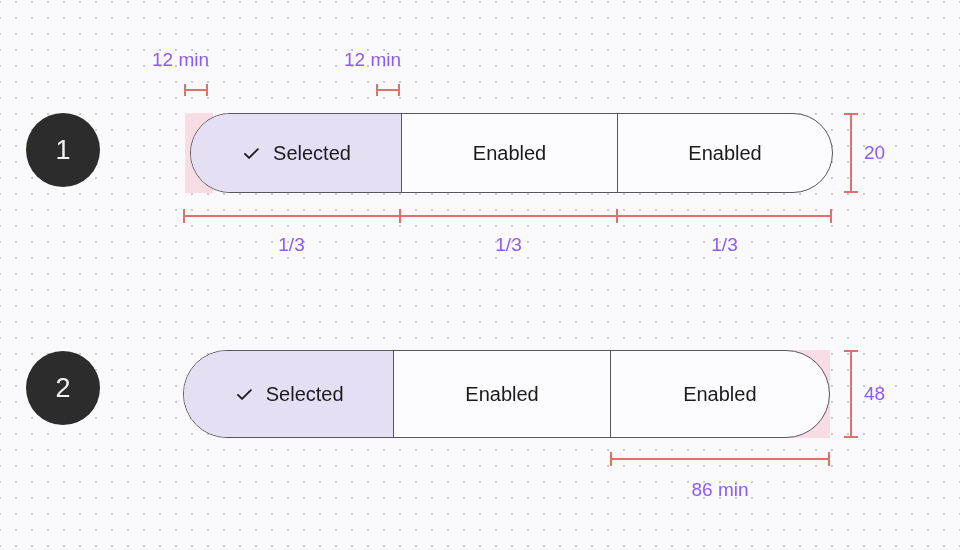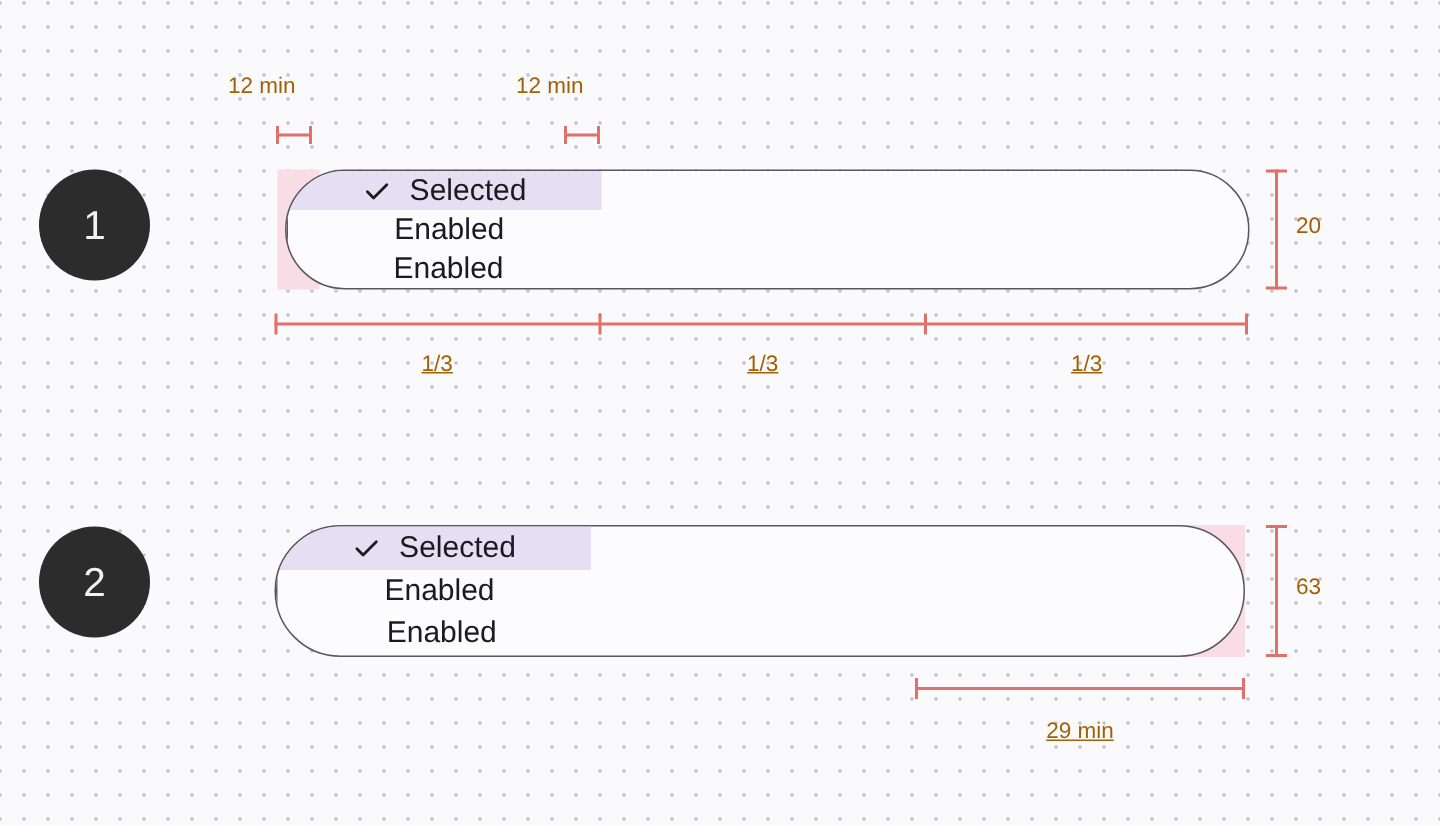--- a/index.html
+++ b/index.html
@@ -39,21 +39,20 @@
   }
 
   
   .seg-group {
     position: absolute;
     display: flex;
     box-sizing: border-box;
     border: 1.6px solid #5A5560;
     background: #FCFBFD;
     overflow: hidden;
-    flex-direction: column;
   }
   .seg {
     box-sizing: border-box;
     display: flex;
     align-items: center;
     justify-content: center;
     gap: 11px;
     font-size: 20px;
     color: #1B1B1F;
     height: 100%;
@@ -123,26 +122,26 @@
   .ruler-tick {
     position: absolute;
     top: -6px;
     width: 2px;
     height: 14px;
     background: #E0706B;
   }
 
   
   .dim-text {
-    font-size: 15px;
-    color: #a16207;
+    font-size: 19px;
+    color: #8b5cf6;
     white-space: nowrap;
     line-height: 1;
   }
-  .dim-text.center { text-align: center; text-decoration: underline; }
+  .dim-text.center { text-align: center; }
 </style>
 </head>
 <body>
 
 <div class="abs dim-text" style="left:152px; top:50px;">12 min</div>
 
 <div class="abs dim-text" style="left:344px; top:50px;">12 min</div>
 
 <div class="abs dim-tick" style="left:184px; top:89px; width:24px;"></div>
 
@@ -198,16 +197,16 @@
   <div class="seg" style="width:217px;">
     <span class="seg-label">Enabled</span>
   </div>
 
   <div class="seg" style="width:220px; background:transparent;">
     <span class="seg-label">Enabled</span>
   </div>
 </div>
 
 <div class="abs dim-v" style="left:850px; top:350px; height:88px;"></div>
-<div class="abs dim-text" style="left:864px; top:384px;">63</div>
+<div class="abs dim-text" style="left:864px; top:384px;">48</div>
 
 <div class="abs dim-h" style="left:610px; top:458px; width:220px;"></div>
-<div class="abs dim-text center" style="left:610px; top:480px; width:220px;">29 min</div>
+<div class="abs dim-text center" style="left:610px; top:480px; width:220px;">86 min</div>
 
 </body></html>

